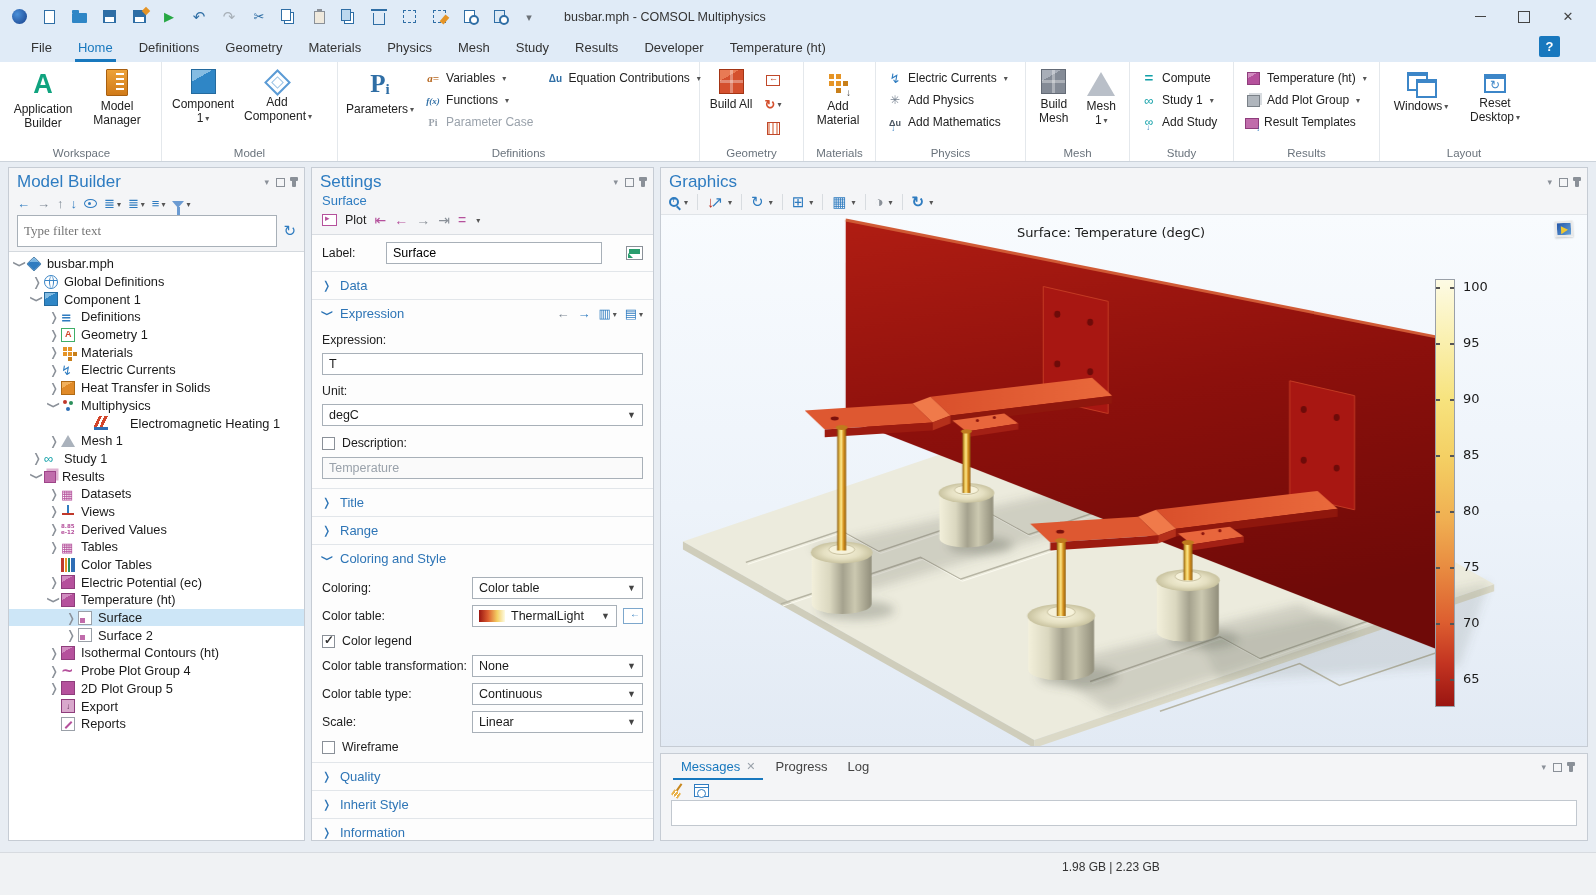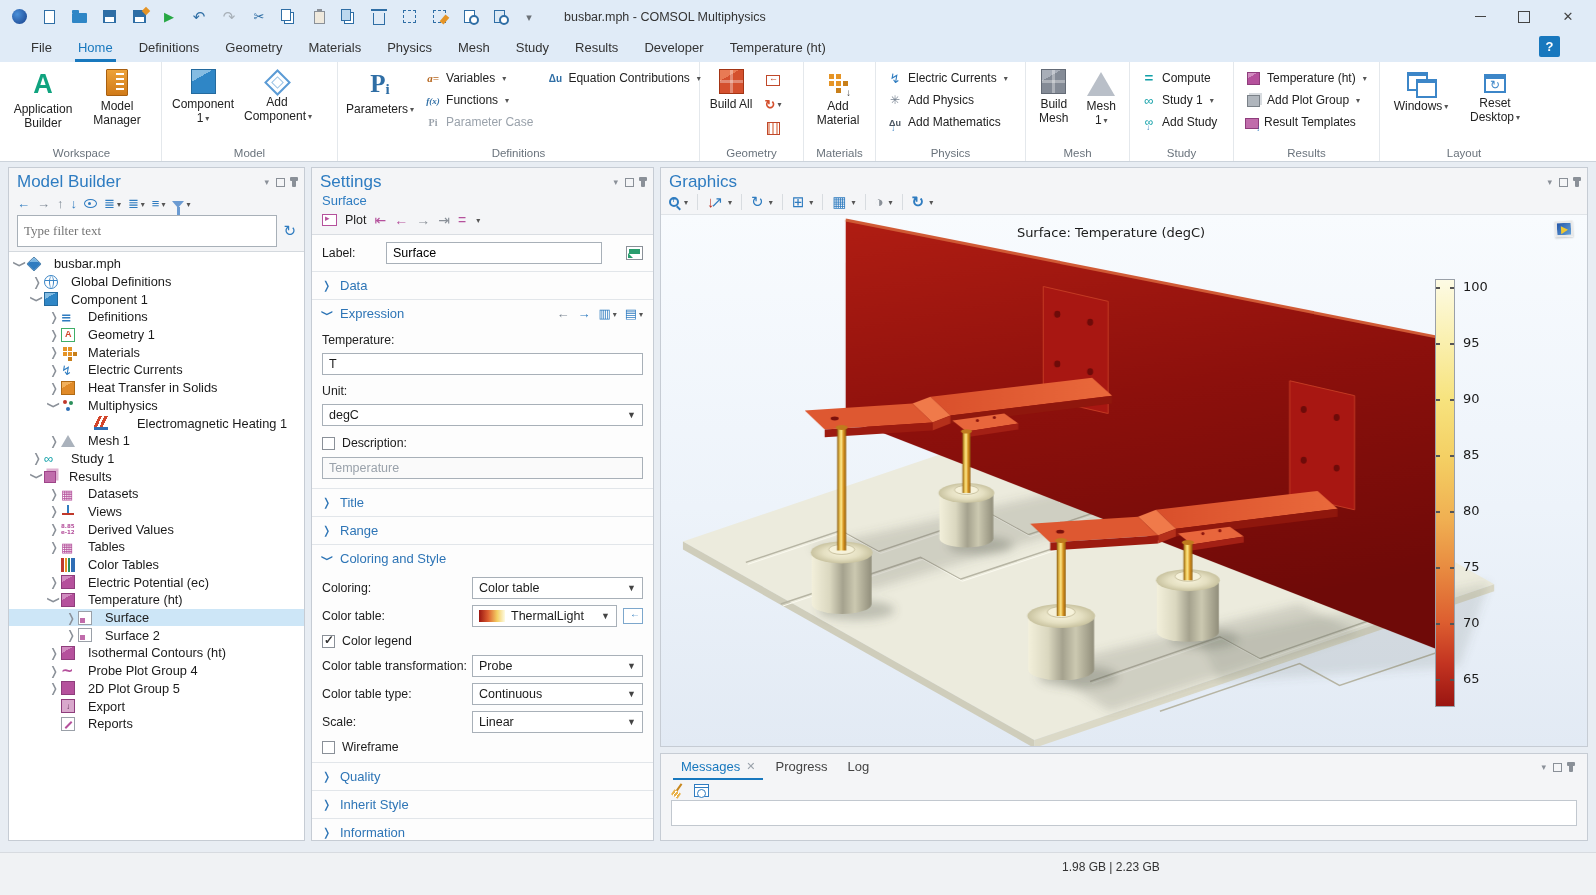--- a/index.html
+++ b/index.html
@@ -129,21 +129,21 @@
 .i-funnel{display:inline-block;width:0;height:0;border-left:6px solid transparent;border-right:6px solid transparent;border-top:7px solid #6b9bd2;position:relative}
 .i-funnel::after{content:'';position:absolute;left:-1.5px;top:-1px;width:3px;height:8px;background:#6b9bd2}
 .mb-filter{display:flex;align-items:center;gap:6px;padding:0 8px 4px;flex:none}
 .mb-filter input{flex:1;height:22px;border:1px solid #a8b0b8;padding:15px 6px;font-size:13px;color:#8a9098;font-family:Liberation Serif, serif;background:#fff}
 .i-refresh{color:#2f7cc0;font-size:15px}
 .tree{flex:1;background:#fff;border-top:1px solid #d4d9de;overflow:hidden;padding-top:3px}
 .trow{display:flex;align-items:center;height:17.7px;font-size:12.8px;white-space:nowrap;cursor:default}
 .trow.sel{background:#cde6f7}
 .texp{width:14px;flex:none;text-align:center;color:#8a9098;font-size:12px;line-height:14px}
 .texp.open{transform:rotate(90deg)}
-.tlbl{margin-left:8px}
+.tlbl{margin-left:1px}
 .ti{display:inline-block;width:14px;height:14px;margin-right:5px;position:relative;flex:none;font-style:normal}
 .ti-mph{background:linear-gradient(135deg,#7ab4e0 0 35%,#2f7cc0 35%);transform:rotate(45deg) scale(.78);border-radius:2px;border:1px solid #1f6196}
 .ti-globe{border:1.5px solid #3a85c6;border-radius:50%}
 .ti-globe::after{content:'';position:absolute;left:0;right:0;top:4.5px;border-top:1.5px solid #3a85c6}
 .ti-globe::before{content:'';position:absolute;left:4px;top:0;bottom:0;width:3px;border:1px solid #3a85c6;border-top:none;border-bottom:none;border-radius:50%}
 .ti-cube-blue{background:linear-gradient(150deg,#85bce2 0 32%,#2f86c6 32%);border:1px solid #246a9e}
 .ti-defs::before{content:'≡';color:#2f7cc0;font:700 13px/14px "DejaVu Sans",sans-serif}
 .ti-geom{border:1.5px solid #3fae68;background:#fff}
 .ti-geom::before{content:'A';color:#d2452b;font:700 9px/11px "Liberation Sans",sans-serif;position:absolute;left:3px}
 .ti-materials::before{content:'';position:absolute;width:3.5px;height:3.5px;background:#e59426;left:2px;top:2px;box-shadow:5px 0 #e59426,0 5px #e59426,5px 5px #e59426,10px 5px #c87f1a,5px 10px #c87f1a}
@@ -692,21 +692,21 @@
           <span class="chev open">❭</span>
             <span class="sname">Expression</span>
           <span class="sicons">
             <span>←</span>
             <span class="blue">→</span>
             <span class="blue">▥<span class="dd">▾</span></span>
             <span class="blue">▤<span class="dd">▾</span></span>
           </span>
         </div>
         <div class="srow" style="padding-top:6px">
-            <span class="slab">Temperature:</span>
+            <span class="slab">Expression:</span>
           </div>
         <div class="srow">
             <div class="sfield" style="flex:1">T</div>
           </div>
         <div class="srow" style="padding-top:6px">
             <span class="slab">Unit:</span>
           </div>
         <div class="srow">
           <div class="ssel w">
             <span class="sv">degC</span>
@@ -748,21 +748,21 @@
           </div>
           <span class="i-ctbtn"></span>
         </div>
         <div class="cbrow">
           <span class="cb checked"></span>
           <span>Color legend</span>
         </div>
         <div class="srow">
           <span class="slab">Color table transformation:</span>
           <div class="ssel w">
-              <span class="sv">Probe</span>
+              <span class="sv">None</span>
               <span class="sarr">▼</span>
             </div>
         </div>
         <div class="srow">
           <span class="slab">Color table type:</span>
           <div class="ssel w">
               <span class="sv">Continuous</span>
               <span class="sarr">▼</span>
             </div>
         </div>

